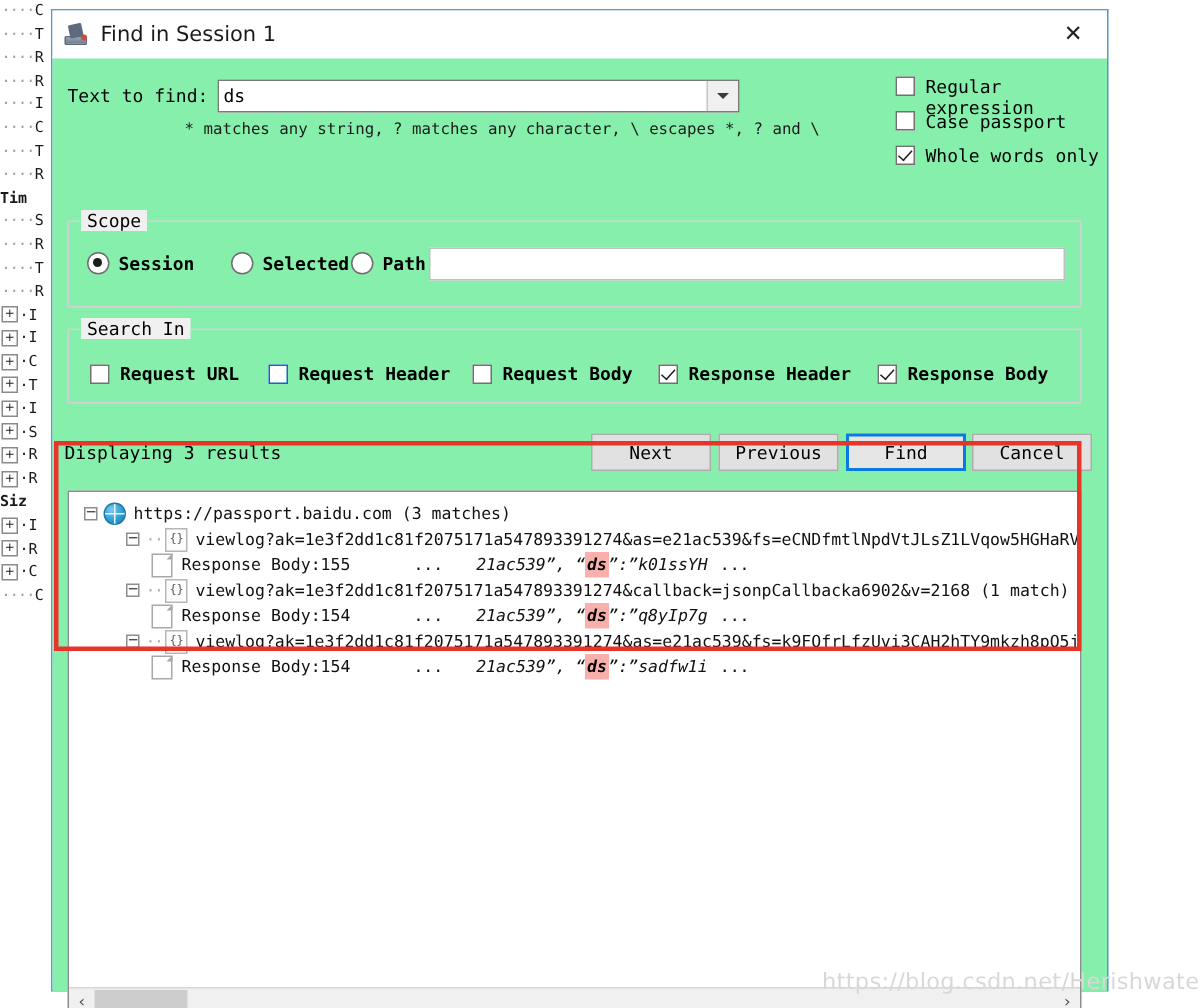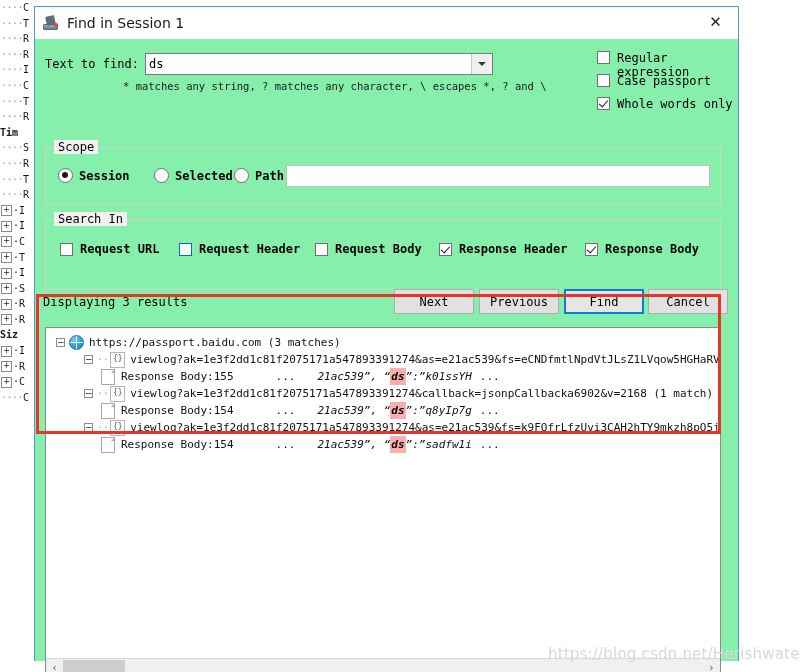--- a/index.html
+++ b/index.html
@@ -150,21 +150,21 @@
     border: 1px solid #d2d2d2;
     box-sizing: border-box;
   }
   .group > .gtitle {
     position: absolute; top: -8px; left: 8px;
     background: #f0f0f0; padding: 0 4px;
     font-size: 12px; color: #000;
     font-family: "DejaVu Sans Mono", "Liberation Mono", monospace;
   }
   #grp-scope { left: 10px; top: 108px; width: 676px; height: 58px; }
-  #grp-search { left: 10px; top: 180px; width: 676px; height: 71px; }
+  #grp-search { left: 10px; top: 180px; width: 676px; height: 50px; }
 
   .radio-row { position: absolute; top: 20px; display: flex; align-items: center; }
   .radio {
     width: 13px; height: 13px; border-radius: 50%;
     border: 1px solid #6e6e6e; background: #fff;
     margin-right: 6px; position: relative; flex: none;
   }
   .radio.sel::after {
     content: ""; position: absolute; left: 2.5px; top: 2.5px;
     width: 6px; height: 6px; border-radius: 50%; background: #1c1c1c;

